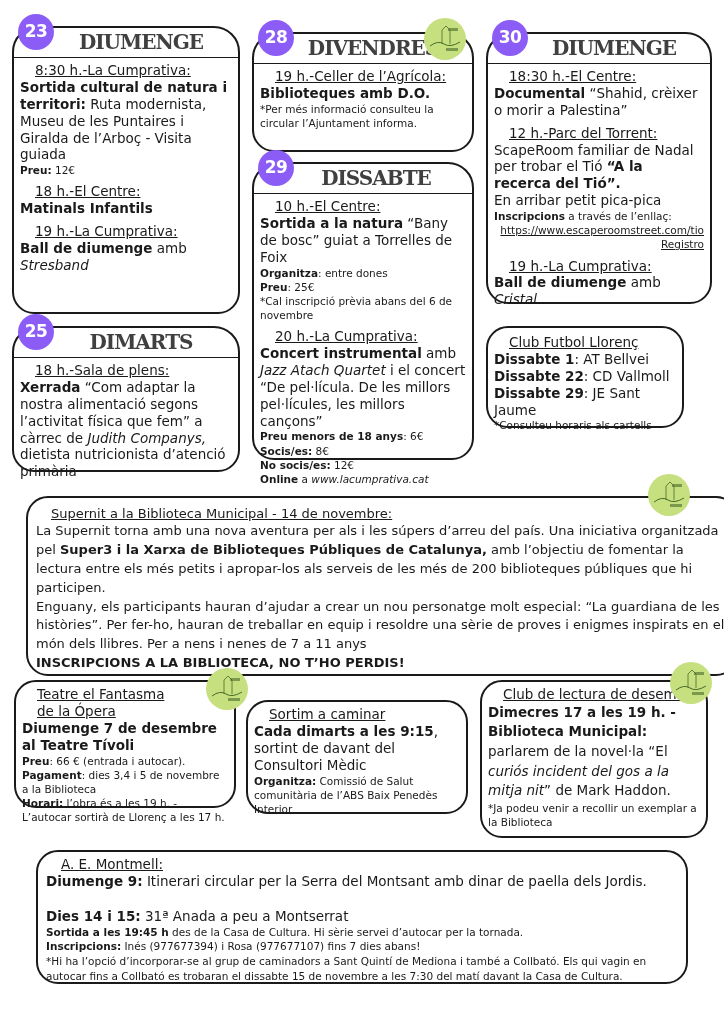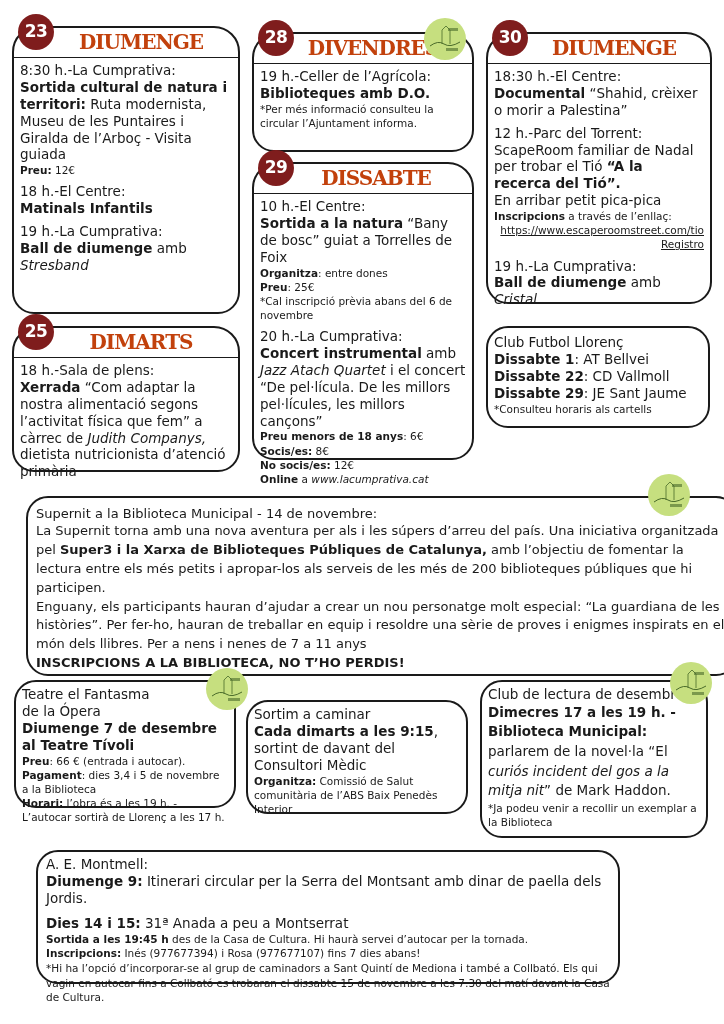--- a/index.html
+++ b/index.html
@@ -19,39 +19,39 @@
     position: relative;
     height: 30px;
     border-bottom: 1.5px solid #1a1a1a;
     margin: -4px -6px 3px -6px;
   }
   .day-num {
     position: absolute;
     left: 4px; top: -14px;
     width: 36px; height: 36px;
     border-radius: 50%;
-    background: #7f1d1d;
+    background: #8b5cf6;
     color: #ffffff;
     font-family: "DejaVu Sans", sans-serif;
     font-weight: bold;
     font-size: 17px;
     display: flex; align-items: center; justify-content: center;
     letter-spacing: -0.5px;
   }
   .day-name {
     position: absolute;
     left: 0; right: 0; top: 2px;
     text-align: center;
     font-family: "DejaVu Serif", serif;
     font-weight: bold;
     font-size: 20px;
     letter-spacing: -1px;
-    color: #c2410c;
-  }
-  .place { font-size: 13.5px; margin-top: 4px; display: block; }
+    color: #404040;
+  }
+  .place { font-size: 13.5px; text-decoration: underline; margin-top: 4px; display: block; margin-left: 15px; }
   .place:first-child { margin-top: 0; }
   .txt { font-size: 13.5px; }
   .small { font-size: 10.5px; line-height: 1.35; display: block; }
   .b { font-weight: bold; }
   .i { font-style: italic; }
   .link { text-decoration: underline; }
   .gap { margin-top: 6px; }
 
   .logo {
     position: absolute;
@@ -136,21 +136,21 @@
 
 <div class="card day" style="left:12px; top:326px; width:228px; height:146px;">
   <div class="day-head">
     <div class="day-num">25</div>
     <div class="day-name" style="left:30px;">DIMARTS</div>
   </div>
   <span class="place">18 h.-Sala de plens:</span>
   <div class="txt"><span class="b">Xerrada</span><span> “Com adaptar la nostra alimentació segons l’activitat física que fem” a càrrec de </span><span class="i">Judith Companys,</span><span> dietista nutricionista d’atenció primària</span></div>
 </div>
 
-<div class="card" style="left:486px; top:326px; width:224px; height:102px;">
+<div class="card" style="left:486px; top:326px; width:198px; height:102px;">
   <span class="place" style="margin-top:2px;">Club Futbol Llorenç</span>
   <div class="txt"><span class="b">Dissabte 1</span><span>: AT Bellvei</span></div>
   <div class="txt"><span class="b">Dissabte 22</span><span>: CD Vallmoll</span></div>
   <div class="txt"><span class="b">Dissabte 29</span><span>: JE Sant Jaume</span></div>
   <span class="small">*Consulteu horaris als cartells</span>
 </div>
 
 <div class="card" style="left:26px; top:496px; width:712px; height:180px; padding:8px 8px;">
   <span class="place" style="font-size:13px;">Supernit a la Biblioteca Municipal - 14 de novembre:</span>
   <div class="wide-txt"><span>La  Supernit torna amb una nova aventura per als i les súpers d’arreu del país. Una iniciativa organitzada pel </span><span class="b">Super3 i la Xarxa de Biblioteques Públiques de Catalunya,</span><span> amb l’objectiu de fomentar la lectura entre els més petits i apropar-los als serveis de les més de 200 biblioteques públiques que hi participen.</span></div>
@@ -196,20 +196,20 @@
 </div>
 <div class="logo" style="left:670px; top:662px;">
   <svg width="42" height="42" viewBox="0 0 42 42">
       <path d="M6 28 Q14 22 20 26 T36 24" stroke="#4a6b2a" stroke-width="1" fill="none"></path>
       <path d="M18 12 L22 8 L26 12 L26 26 M18 12 L18 26" stroke="#4a6b2a" stroke-width="0.8" fill="none"></path>
       <rect x="24" y="10" width="10" height="3" fill="#4a6b2a" opacity="0.6"></rect>
       <rect x="22" y="30" width="12" height="3" fill="#4a6b2a" opacity="0.6"></rect>
     </svg>
 </div>
 
-<div class="card" style="left:36px; top:850px; width:584px; height:134px; padding:4px 8px;">
+<div class="card" style="left:36px; top:850px; width:652px; height:134px; padding:4px 8px;">
   <span class="place">A. E. Montmell:</span>
   <div class="txt"><span class="b">Diumenge 9:</span><span> Itinerari circular per la Serra del Montsant amb dinar de paella dels Jordis.</span></div>
-  <div class="txt gap" style="margin-top:8px;"><span class="b">Dies 14 i 15:</span><span> 31ª Anada a peu a Montserrat</span></div>
-  <span class="wide-small" style="display:block;"><span class="b">Sortida a les 19:45 h</span><span> des de la Casa de Cultura. Hi haurà servei d’autocar per la tornada.</span></span>
+  <div class="txt gap" style="margin-top:18px;"><span class="b">Dies 14 i 15:</span><span> 31ª Anada a peu a Montserrat</span></div>
+  <span class="wide-small" style="display:block;"><span class="b">Sortida a les 19:45 h</span><span> des de la Casa de Cultura. Hi sèrie servei d’autocar per la tornada.</span></span>
   <span class="wide-small" style="display:block;"><span class="b">Inscripcions:</span><span>  Inés (977677394) i Rosa (977677107) fins 7 dies abans!</span></span>
   <span class="wide-small" style="display:block;">*Hi ha l’opció d’incorporar-se al grup de caminadors a Sant Quintí de Mediona i també a Collbató. Els qui vagin en autocar fins a Collbató es trobaran el dissabte 15 de novembre a les 7:30 del matí davant la Casa de Cultura.</span>
 </div>
 
 </body></html>

